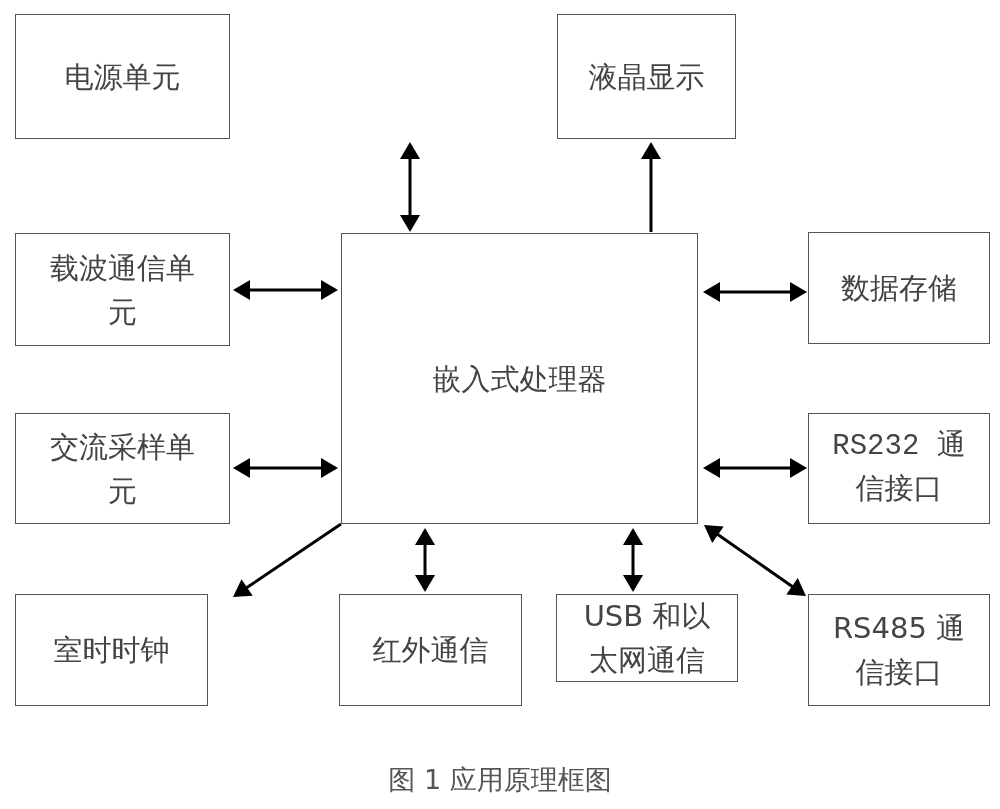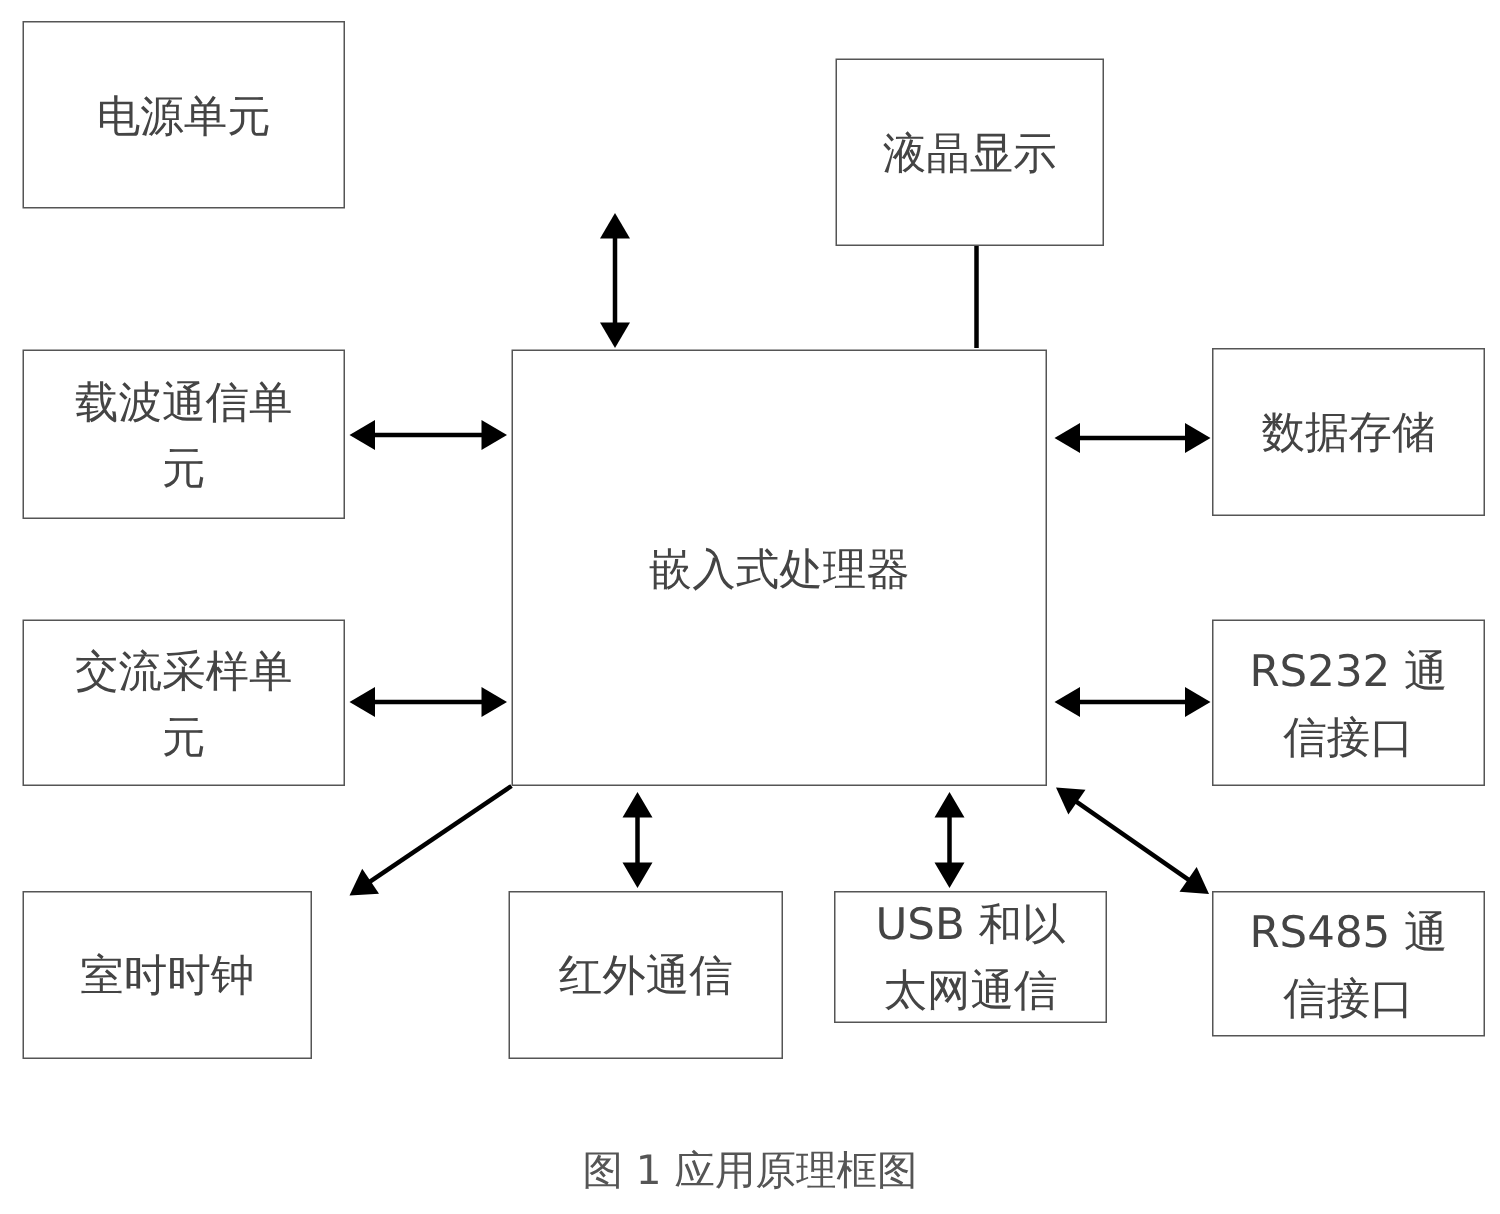--- a/index.html
+++ b/index.html
@@ -50,48 +50,48 @@
       <polygon points="425,528 435,545 415,545" fill="#000000"></polygon>
       <polygon points="633,592 623,575 643,575" fill="#000000"></polygon>
       <polygon points="633,528 643,545 623,545" fill="#000000"></polygon>
       <polygon points="806,596 786.3343980110886,594.4953078674606 797.7604024399978,578.0804846033938" fill="#000000"></polygon>
       <polygon points="704,525 723.6656019889114,526.5046921325394 712.2395975600022,542.9195153966062" fill="#000000"></polygon>
     </svg>
 
   <div class="box" style="left:15px;top:14px;width:215px;height:125px;">
     <span class="lbl">电源单元</span>
   </div>
-  <div class="box" style="left:557px;top:14px;width:179px;height:125px;margin-top:25px;">
+  <div class="box" style="left:557px;top:14px;width:179px;height:125px;">
     <span class="lbl">液晶显示</span>
   </div>
 
   <div class="box" style="left:341px;top:233px;width:357px;height:291px;">
     <span class="lbl">嵌入式处理器</span>
   </div>
   <div class="box" style="left:15px;top:233px;width:215px;height:113px;padding:0 20px;">
     <span class="lbl">载波通信单元</span>
   </div>
   <div class="box" style="left:808px;top:232px;width:182px;height:112px;">
     <span class="lbl">数据存储</span>
   </div>
 
   <div class="box" style="left:15px;top:413px;width:215px;height:111px;padding:0 34px;">
     <span class="lbl">交流采样单元</span>
   </div>
-  <div class="box" style="left:808px;top:413px;width:182px;height:111px;padding:0 22px;">
+  <div class="box" style="left:808px;top:413px;width:182px;height:111px;padding:0 22px;font-family:Liberation Mono, monospace;">
     <span class="lbl">RS232 通信接口</span>
   </div>
 
   <div class="box" style="left:15px;top:594px;width:193px;height:112px;">
     <span class="lbl">室时时钟</span>
   </div>
   <div class="box" style="left:339px;top:594px;width:183px;height:112px;">
     <span class="lbl">红外通信</span>
   </div>
   <div class="box" style="left:556px;top:594px;width:182px;height:88px;padding:0 22px;">
     <span class="lbl">USB 和以太网通信</span>
   </div>
-  <div class="box" style="left:808px;top:594px;width:182px;height:97px;padding:0 22px;">
+  <div class="box" style="left:808px;top:594px;width:182px;height:112px;padding:0 22px;">
     <span class="lbl">RS485 通信接口</span>
   </div>
 
   <div class="caption">图 1 应用原理框图</div>
 </div>
 
 </body></html>

